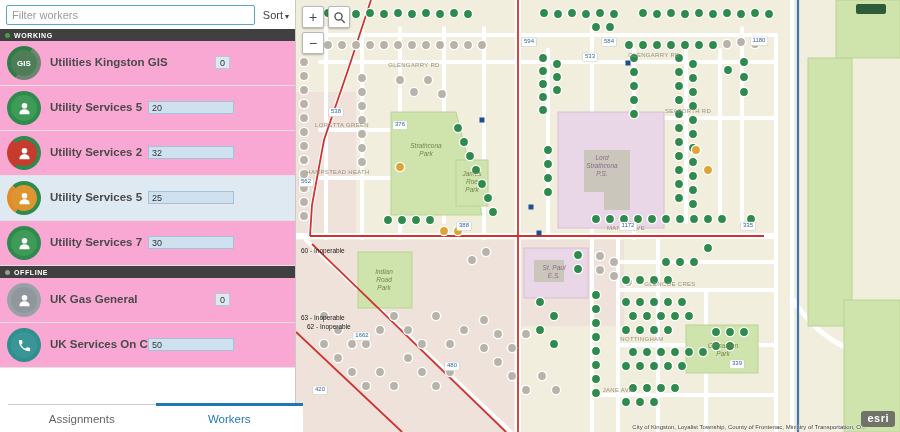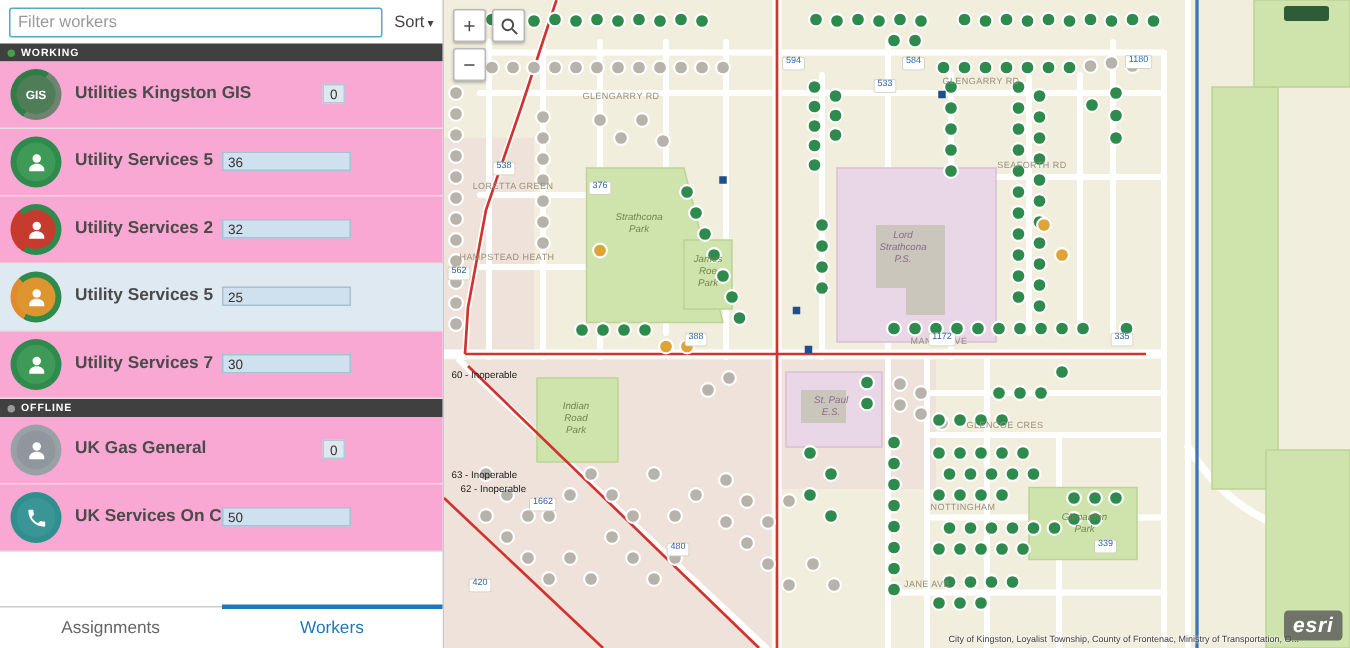--- a/index.html
+++ b/index.html
@@ -18,36 +18,36 @@
   .sec-label{color:#fff;font-size:7px;font-weight:bold;letter-spacing:.6px}
   .worker-row{position:relative;height:44px;border-bottom:1px solid #e2e2e2;background:#f9a8d4;cursor:pointer}
   .worker-row.selected{background:#dfe9f1}
   .w-icon{position:absolute;left:7px;top:5px;width:34px;height:34px;border-radius:50%}
   .w-icon-inner{position:absolute;left:4px;top:4px;width:26px;height:26px;border-radius:50%;display:flex;align-items:center;justify-content:center;color:#fff;font-weight:bold;font-size:8px}
   .w-icon-inner svg{width:15px;height:15px;display:block}
   .w-name{position:absolute;left:50px;top:15px;font-size:11.5px;font-weight:bold;color:#4a4a4a}
   .w-bar{position:absolute;left:148px;top:15px;width:86px;height:13px;background:#cfe0ef;border:1px solid #a3c2da;box-sizing:border-box;display:flex;align-items:center}
   .w-bar span{font-size:9px;color:#333;padding-left:3px}
   .w-badge{position:absolute;left:215px;top:15px;width:15px;height:13px;background:#dfe8ef;border:1px solid #b3c9d9;box-sizing:border-box;display:flex;align-items:center;justify-content:center;font-size:9px;color:#333}
-  .tab-bar{position:absolute;bottom:0;left:0;width:100%;height:27px;display:flex;border-top:1px solid #c9c9c9;background:#fff}
+  .tab-bar{position:absolute;bottom:0;left:8px;width:100%;height:27px;display:flex;border-top:1px solid #c9c9c9;background:#fff}
   .tab{flex:1;display:flex;align-items:center;justify-content:center;font-size:11.5px;color:#666;border-top:3px solid transparent;margin-top:-2px;cursor:pointer}
   .tab.active{color:#1f78b6;border-top-color:#1f78b6;font-weight:normal}
 
   
   .map{position:relative;width:604px;height:432px;flex:none;background:#f2eedd;overflow:hidden}
   .map > svg{position:absolute;left:0;top:0}
   .overlay{position:absolute;inset:0;pointer-events:none}
   .ml{position:absolute;transform:translate(-50%,-50%);white-space:pre-line;text-align:center;line-height:1.25}
   .ml-street{font-size:6px;color:#97907b;letter-spacing:.3px}
   .ml-park{font-size:6.5px;color:#73874d;font-style:italic}
   .ml-school{font-size:6.5px;color:#8d6b8d;font-style:italic}
   .ml-addr{font-size:6px;color:#2f66a3;background:#fff;padding:0 2px;border-radius:1px;box-shadow:0 0 0 .5px #cfcabd;white-space:nowrap}
   .ml-note{font-size:6.5px;color:#1a1a1a;transform:translate(0,-50%);text-align:left;white-space:nowrap}
   .attr{position:absolute;right:34px;bottom:2px;font-size:6px;color:#3c3c3c;text-shadow:0 0 2px #fff,0 0 2px #fff}
-  .esri{position:absolute;right:5px;bottom:5px;background:rgba(85,85,85,.78);color:#fff;font-size:14px;font-style:italic;font-weight:bold;padding:1px 6px 3px;border-radius:3px;letter-spacing:.5px}
+  .esri{position:absolute;right:5px;bottom:5px;background:rgba(85,85,85,.78);color:#fff;font-size:11px;font-weight:bold;padding:1px 6px 3px;border-radius:3px;letter-spacing:.5px}
   .zoomctl{position:absolute;left:6px;top:6px;width:60px;height:52px;z-index:4}
   .zbtn{position:absolute;width:22px;height:22px;background:#fff;border:1px solid #b9b9b9;border-radius:2px;box-shadow:0 1px 2px rgba(0,0,0,.25);display:flex;align-items:center;justify-content:center;font-size:14px;color:#4a4a4a;cursor:pointer;box-sizing:border-box}
   .zb-plus{left:0;top:0}.zb-search{left:26px;top:0}.zb-minus{left:0;top:26px}
 </style>
 </head>
 <body>
 
 <div class="app">
 
   <div class="sidebar">
@@ -71,21 +71,21 @@
           <div class="w-icon" style="background: rgb(47, 138, 77);">
             <div class="w-icon-inner" style="background: rgb(63, 154, 87);">
               <svg viewBox="0 0 24 24">
                 <circle cx="12" cy="7.5" r="4.5" fill="#fff"></circle>
                 <path d="M12 13c-4.4 0-8 2.7-8 6v2h16v-2c0-3.3-3.6-6-8-6z" fill="#fff"></path>
               </svg>
             </div>
           </div>
           <div class="w-name">Utility Services 5</div>
           <div class="w-bar">
-            <span>36</span>
+            <span>20</span>
           </div>
         </div>
         <div class="worker-row">
           <div class="w-icon" style="background: conic-gradient(from 210deg, rgb(198, 59, 46) 0deg, rgb(198, 59, 46) 30%, rgb(47, 138, 77) 30%, rgb(47, 138, 77) 100%);">
             <div class="w-icon-inner" style="background: rgb(198, 59, 46);">
               <svg viewBox="0 0 24 24">
                 <circle cx="12" cy="7.5" r="4.5" fill="#fff"></circle>
                 <path d="M12 13c-4.4 0-8 2.7-8 6v2h16v-2c0-3.3-3.6-6-8-6z" fill="#fff"></path>
               </svg>
             </div>

